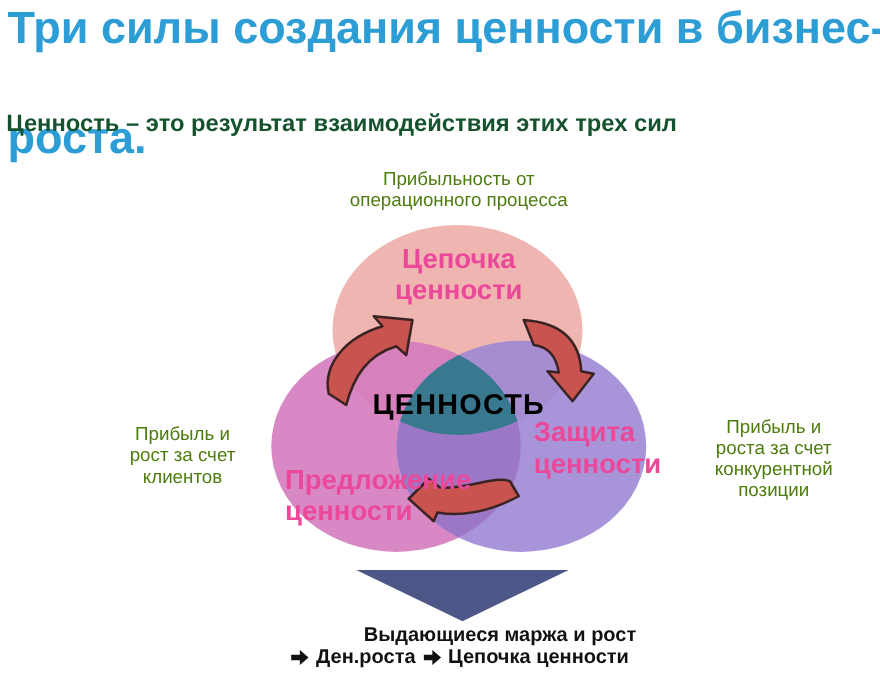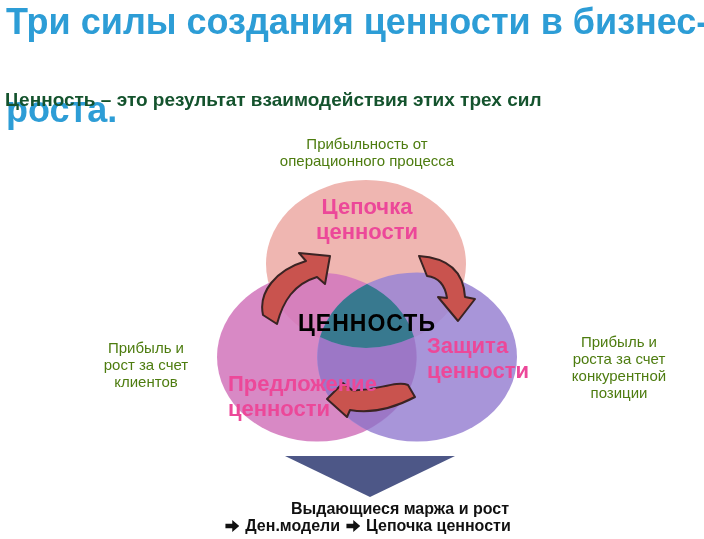--- a/index.html
+++ b/index.html
@@ -88,20 +88,20 @@
   <div class="abs annotation" style="left:619px;top:333px;width:170px;">Прибыль и
 роста за счет
 конкурентной
 позиции</div>
 
   <div class="abs outcome1">Выдающиеся маржа и рост</div>
   <div class="abs outcome2">
     <svg class="flow-arrow" width="14" height="12" viewBox="0 0 14 12">
         <path d="M0 3.8 H7 V0 L14 6 L7 12 V8.2 H0 Z" fill="#111"></path>
       </svg>
-    <span>Ден.модели</span>
+    <span>Ден.роста</span>
     <svg class="flow-arrow" width="14" height="12" viewBox="0 0 14 12">
         <path d="M0 3.8 H7 V0 L14 6 L7 12 V8.2 H0 Z" fill="#111"></path>
       </svg>
     <span>Цепочка ценности</span>
   </div>
 
 </div>
 
 </body></html>

